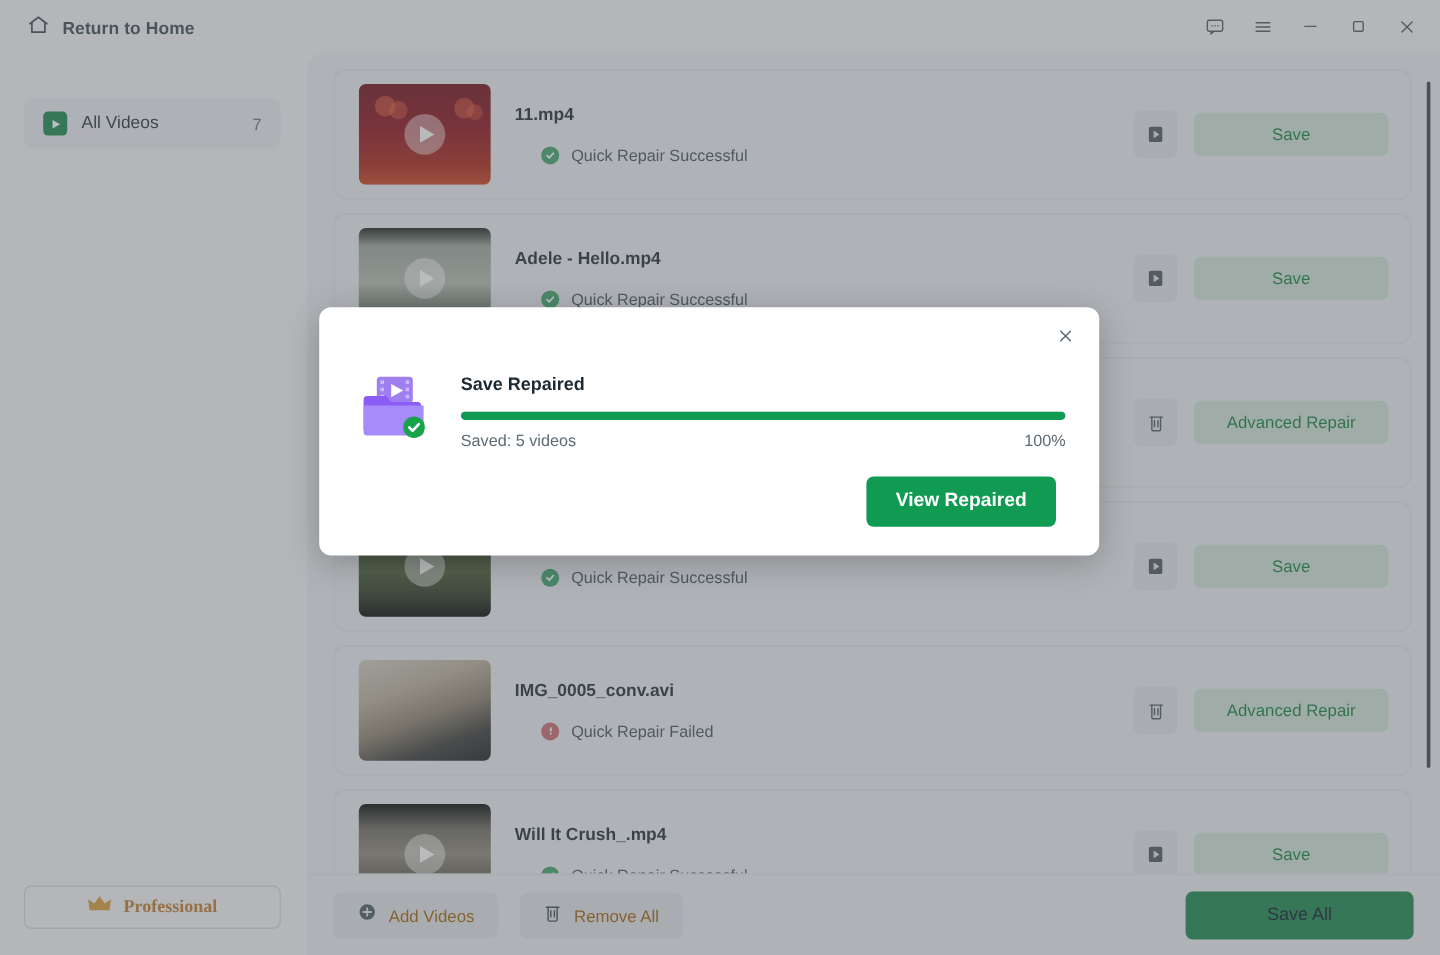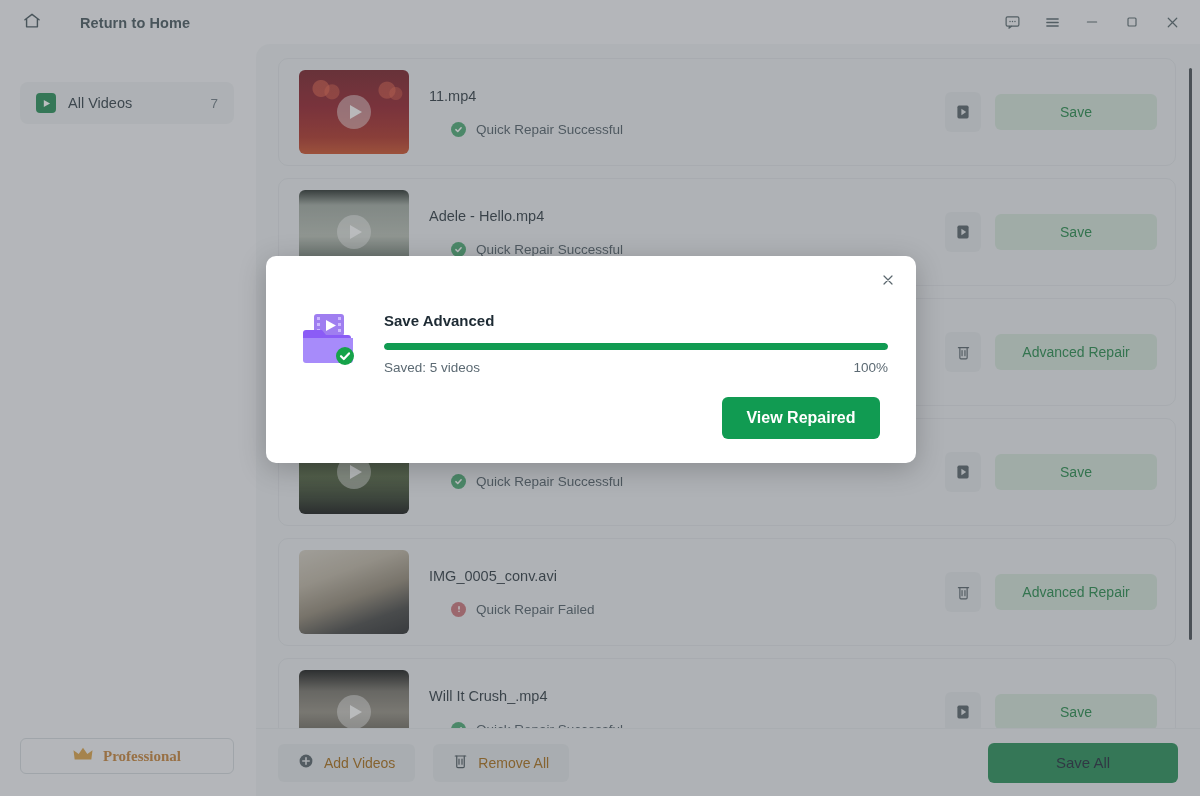--- a/index.html
+++ b/index.html
@@ -36,21 +36,20 @@
     z-index: 10;
   }
   .home-btn {
     position: absolute; left: 16px; top: 8px;
     display: flex; align-items: center; gap: 10px;
     padding: 3px 6px; border-radius: 5px; cursor: pointer;
   }
   .home-label {
     font-size: 14.5px; color: #3a4a52; font-weight: 600;
     letter-spacing: .1px;
-    margin-left: 28px;
   }
   .win-controls {
     position: absolute; right: 8px; top: 5px;
     display: flex; align-items: center;
   }
   .win-btn {
     width: 40px; height: 34px;
     display: flex; align-items: center; justify-content: center;
     cursor: pointer; color: #4a5a61;
   }
@@ -137,21 +136,21 @@
   }
   .t-room {
     background: linear-gradient(160deg,#cfc8bb 0%,#b8ae9c 30%,#8a7f6c 55%,#3a3a38 78%,#1d1e20 100%);
   }
   .t-crush {
     background: linear-gradient(180deg,#090a09 0%,#6e6a60 25%,#8c8679 50%,#585348 78%,#0a0b0a 100%);
   }
 
   .row-info { flex: 1; padding-left: 20px; }
   .file-name {
-    font-size: 14.5px; color: #1e2a33; font-weight: 400; margin-bottom: 18px;
+    font-size: 14.5px; color: #1e2a33; font-weight: 700; margin-bottom: 18px;
   }
   .status { display: flex; align-items: center; gap: 10px; margin-left: 22px; }
   .status-text { font-size: 13.5px; color: #44525c; }
   .icon-ok, .icon-fail {
     width: 15px; height: 15px; border-radius: 50%;
     display: flex; align-items: center; justify-content: center; flex: none;
   }
   .icon-ok { background: #3fa36a; }
   .icon-fail { background: #c76a70; }
 
@@ -515,21 +514,21 @@
           <rect x="38" y="21" width="3" height="3" fill="#cdb9ff"></rect>
           <polygon points="26,12 36,17.5 26,23" fill="#ffffff"></polygon>
           <path d="M6 22h16l4 5h22a3 3 0 0 1 3 3v19a3 3 0 0 1-3 3H6a3 3 0 0 1-3-3V25a3 3 0 0 1 3-3z" fill="#8b5cf6"></path>
           <path d="M3 30h50v22a3 3 0 0 1-3 3H6a3 3 0 0 1-3-3z" fill="#a78bfa"></path>
           <circle cx="45" cy="48" r="9" fill="#16a34a"></circle>
           <path d="M41 48.2l2.8 2.8 5.2-5.6" stroke="#ffffff" stroke-width="2.2" fill="none" stroke-linecap="round" stroke-linejoin="round"></path>
         </svg>
       </div>
 
       <div class="modal-text">
-        <div class="modal-title">Save Advanced</div>
+        <div class="modal-title">Save Repaired</div>
         <div class="progress-track">
           <div class="progress-fill" id="progress-fill" style="width: 100%;"></div>
         </div>
         <div class="progress-meta">
           <span>Saved: 5 videos</span>
           <span>100%</span>
         </div>
       </div>
     </div>
 

